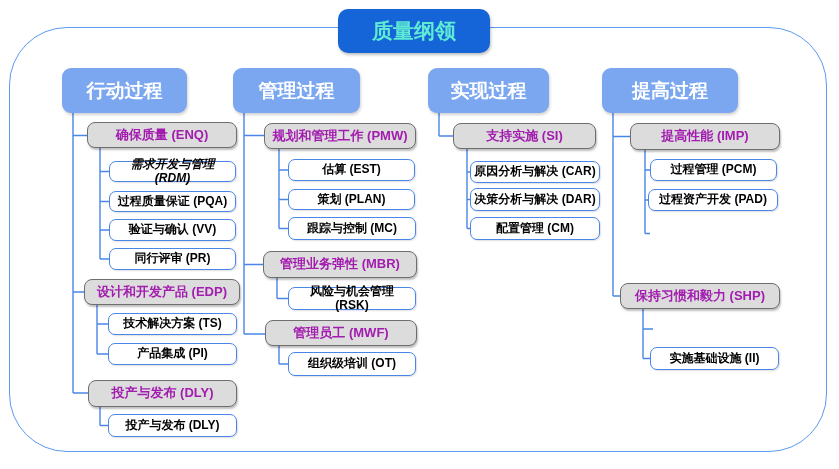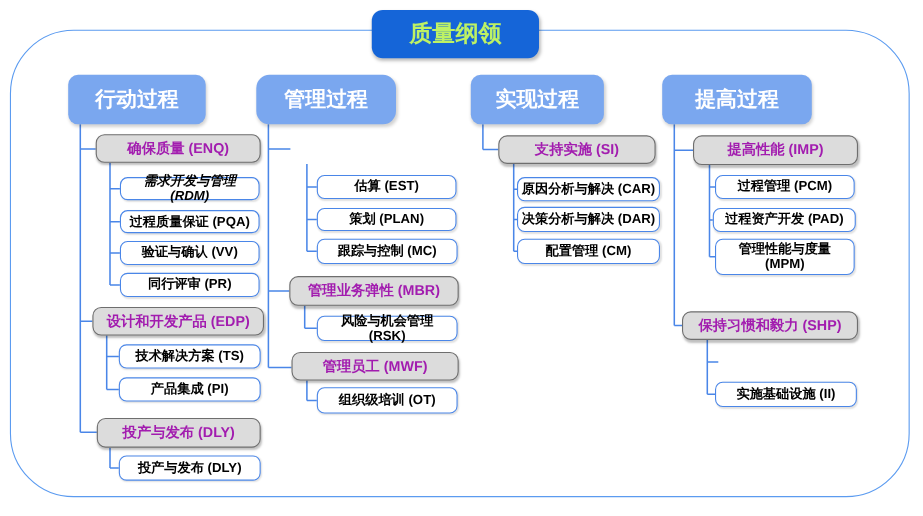--- a/index.html
+++ b/index.html
@@ -12,21 +12,21 @@
     position:absolute;left:9px;top:27px;width:818px;height:425px;
     border:1.5px solid var(--frame-border);border-radius:58px;
     box-sizing:border-box;z-index:0;background:transparent;
   }
   svg.connectors{position:absolute;left:0;top:0;z-index:1;}
   .node{
     position:absolute;display:flex;align-items:center;justify-content:center;
     box-sizing:border-box;text-align:center;z-index:2;line-height:1.15;
   }
   .title-box{
-    background:var(--title-bg);color:#bef264;font-weight:bold;font-size:21px;
+    background:var(--title-bg);color:#5eead4;font-weight:bold;font-size:21px;
     border-radius:10px;z-index:3;box-shadow:1px 2px 3px rgba(0,0,0,0.25);
   }
   .hdr{
     background:var(--header-bg);color:#ffffff;font-weight:bold;font-size:19px;
     border-radius:9px;box-shadow:1px 2px 3px rgba(0,0,0,0.18);
   }
   .gray{
     background:var(--gray-fill);border:1.5px solid var(--gray-border);
     border-radius:8px;color:#a21caf;font-weight:bold;font-size:13px;
     box-shadow:1px 2px 2px rgba(0,0,0,0.25);
@@ -59,53 +59,53 @@
       <path d="M467,149 V228.5 M467,172 H470 M467,199.5 H470 M467,228.5 H470"></path>
       <path d="M613,113 V296 M613,136.5 H630 M613,296 H620"></path>
       <path d="M645,150 V233.5 M645,170 H650 M645,200 H648 M645,233.5 H650"></path>
       <path d="M643,309 V358.5 M643,329 H653 M643,358.5 H650"></path>
     </g>
   </svg>
 
   <div class="node title-box" style="left:338px;top:9px;width:152px;height:44px;">质量纲领</div>
 
   <div class="node hdr" style="left:62px;top:68px;width:125px;height:45px;">行动过程</div>
-  <div class="node hdr" style="left:233px;top:68px;width:127px;height:45px;border-radius:12px;">管理过程</div>
+  <div class="node hdr" style="left:233px;top:68px;width:127px;height:45px;">管理过程</div>
   <div class="node hdr" style="left:428px;top:68px;width:121px;height:45px;">实现过程</div>
   <div class="node hdr" style="left:602px;top:68px;width:136px;height:45px;">提高过程</div>
 
   <div class="node gray" style="left:87px;top:122px;width:150px;height:26px;">确保质量 (ENQ)</div>
   <div class="node leaf" style="left:109px;top:161px;width:127px;height:21px;font-style:italic;">需求开发与管理 (RDM)</div>
   <div class="node leaf" style="left:109px;top:191px;width:127px;height:21px;">过程质量保证 (PQA)</div>
   <div class="node leaf" style="left:109px;top:219px;width:127px;height:22px;">验证与确认 (VV)</div>
   <div class="node leaf" style="left:109px;top:248px;width:127px;height:22px;">同行评审 (PR)</div>
 
   <div class="node gray" style="left:84px;top:279px;width:156px;height:26px;">设计和开发产品 (EDP)</div>
   <div class="node leaf" style="left:108px;top:313px;width:129px;height:22px;">技术解决方案 (TS)</div>
   <div class="node leaf" style="left:108px;top:343px;width:129px;height:22px;">产品集成 (PI)</div>
 
   <div class="node gray" style="left:88px;top:380px;width:149px;height:27px;">投产与发布 (DLY)</div>
   <div class="node leaf" style="left:108px;top:414px;width:129px;height:23px;">投产与发布 (DLY)</div>
 
+  <div class="node gray" style="left:264px;top:123px;width:152px;height:26px;">规划和管理工作 (PMW)</div>
   <div class="node leaf" style="left:288px;top:159px;width:127px;height:22px;">估算 (EST)</div>
   <div class="node leaf" style="left:288px;top:189px;width:127px;height:21px;">策划 (PLAN)</div>
   <div class="node leaf" style="left:288px;top:217px;width:128px;height:23px;">跟踪与控制 (MC)</div>
 
   <div class="node gray" style="left:263px;top:251px;width:154px;height:27px;">管理业务弹性 (MBR)</div>
   <div class="node leaf" style="left:288px;top:287px;width:128px;height:23px;">风险与机会管理 (RSK)</div>
 
   <div class="node leaf" style="left:288px;top:352px;width:128px;height:24px;">组织级培训 (OT)</div>
   <div class="node gray" style="left:265px;top:320px;width:152px;height:26px;">管理员工 (MWF)</div>
 
   <div class="node gray" style="left:453px;top:123px;width:143px;height:26px;">支持实施 (SI)</div>
   <div class="node leaf" style="left:470px;top:161px;width:130px;height:22px;">原因分析与解决 (CAR)</div>
   <div class="node leaf" style="left:470px;top:188px;width:130px;height:23px;">决策分析与解决 (DAR)</div>
   <div class="node leaf" style="left:470px;top:217px;width:130px;height:23px;">配置管理 (CM)</div>
 
   <div class="node gray" style="left:630px;top:123px;width:150px;height:27px;">提高性能 (IMP)</div>
   <div class="node leaf" style="left:650px;top:159px;width:127px;height:22px;">过程管理 (PCM)</div>
   <div class="node leaf" style="left:648px;top:189px;width:130px;height:22px;">过程资产开发 (PAD)</div>
-  <div class="node leaf" style="left:650px;top:217px;width:127px;height:33px;">管理性能与度量 (MPM)</div>
 
   <div class="node gray" style="left:620px;top:283px;width:160px;height:26px;">保持习惯和毅力 (SHP)</div>
   <div class="node leaf" style="left:650px;top:347px;width:129px;height:23px;">实施基础设施 (II)</div>
 
 </div>
 
 </body></html>

